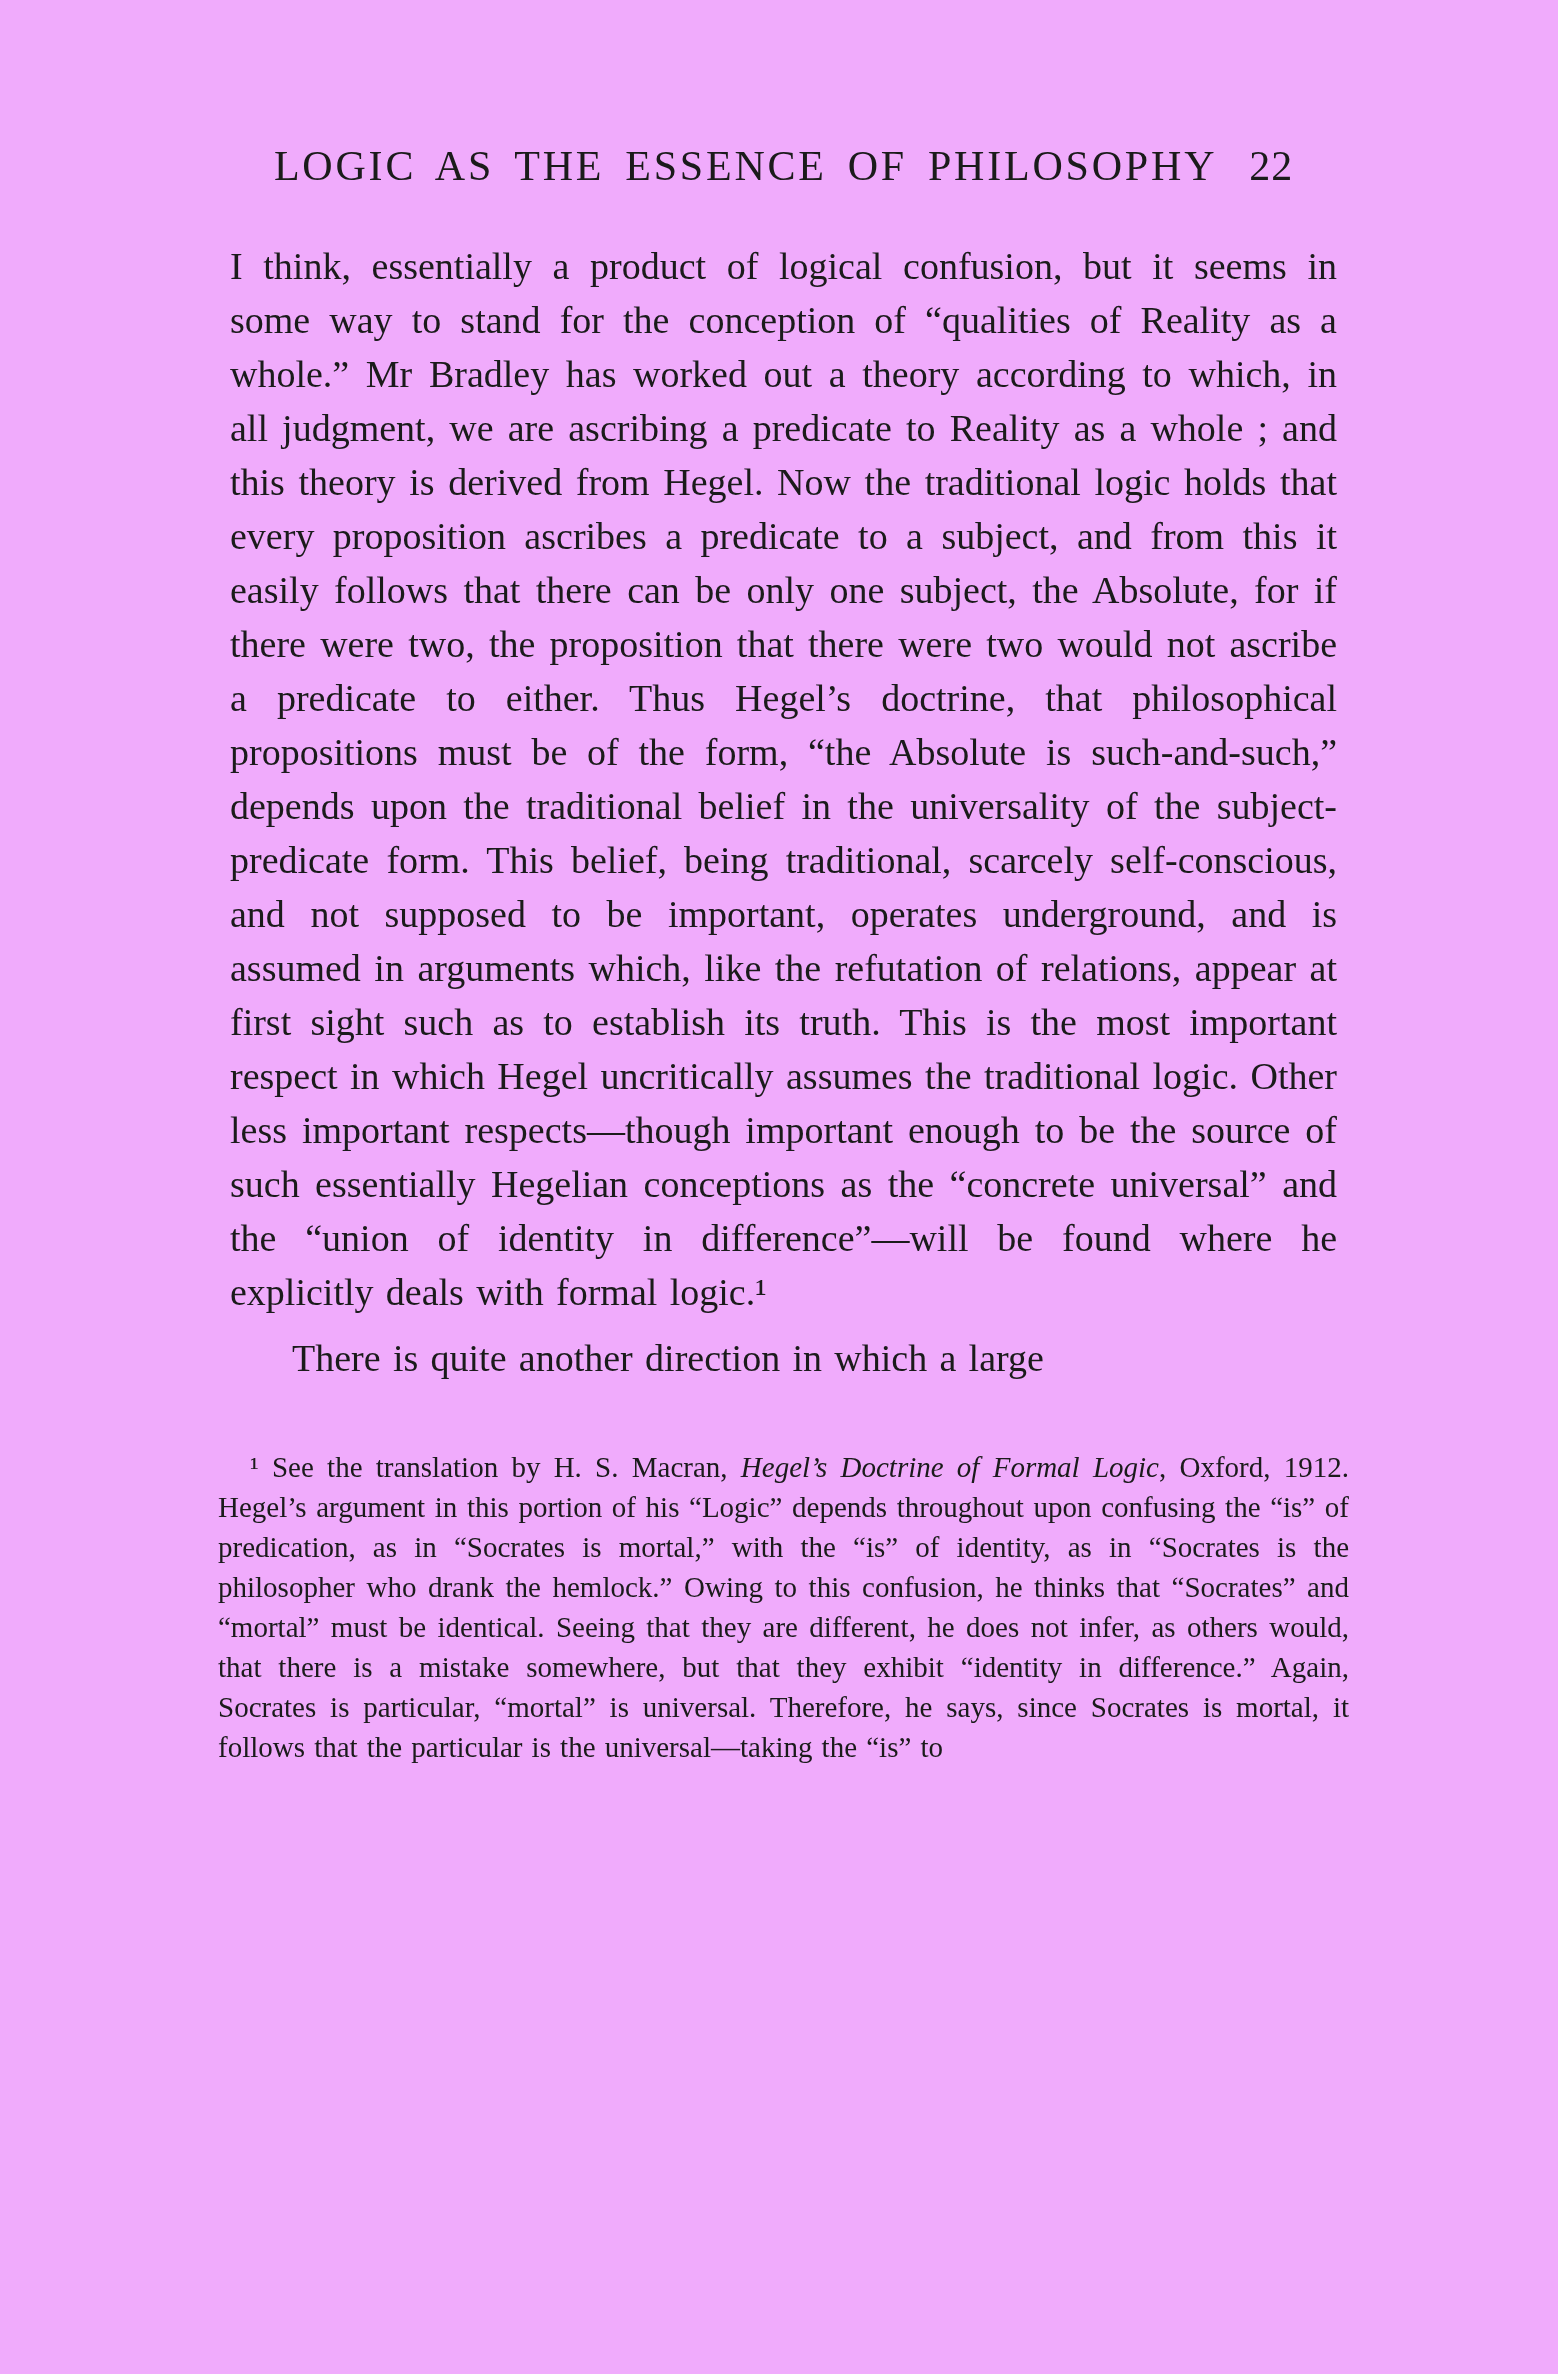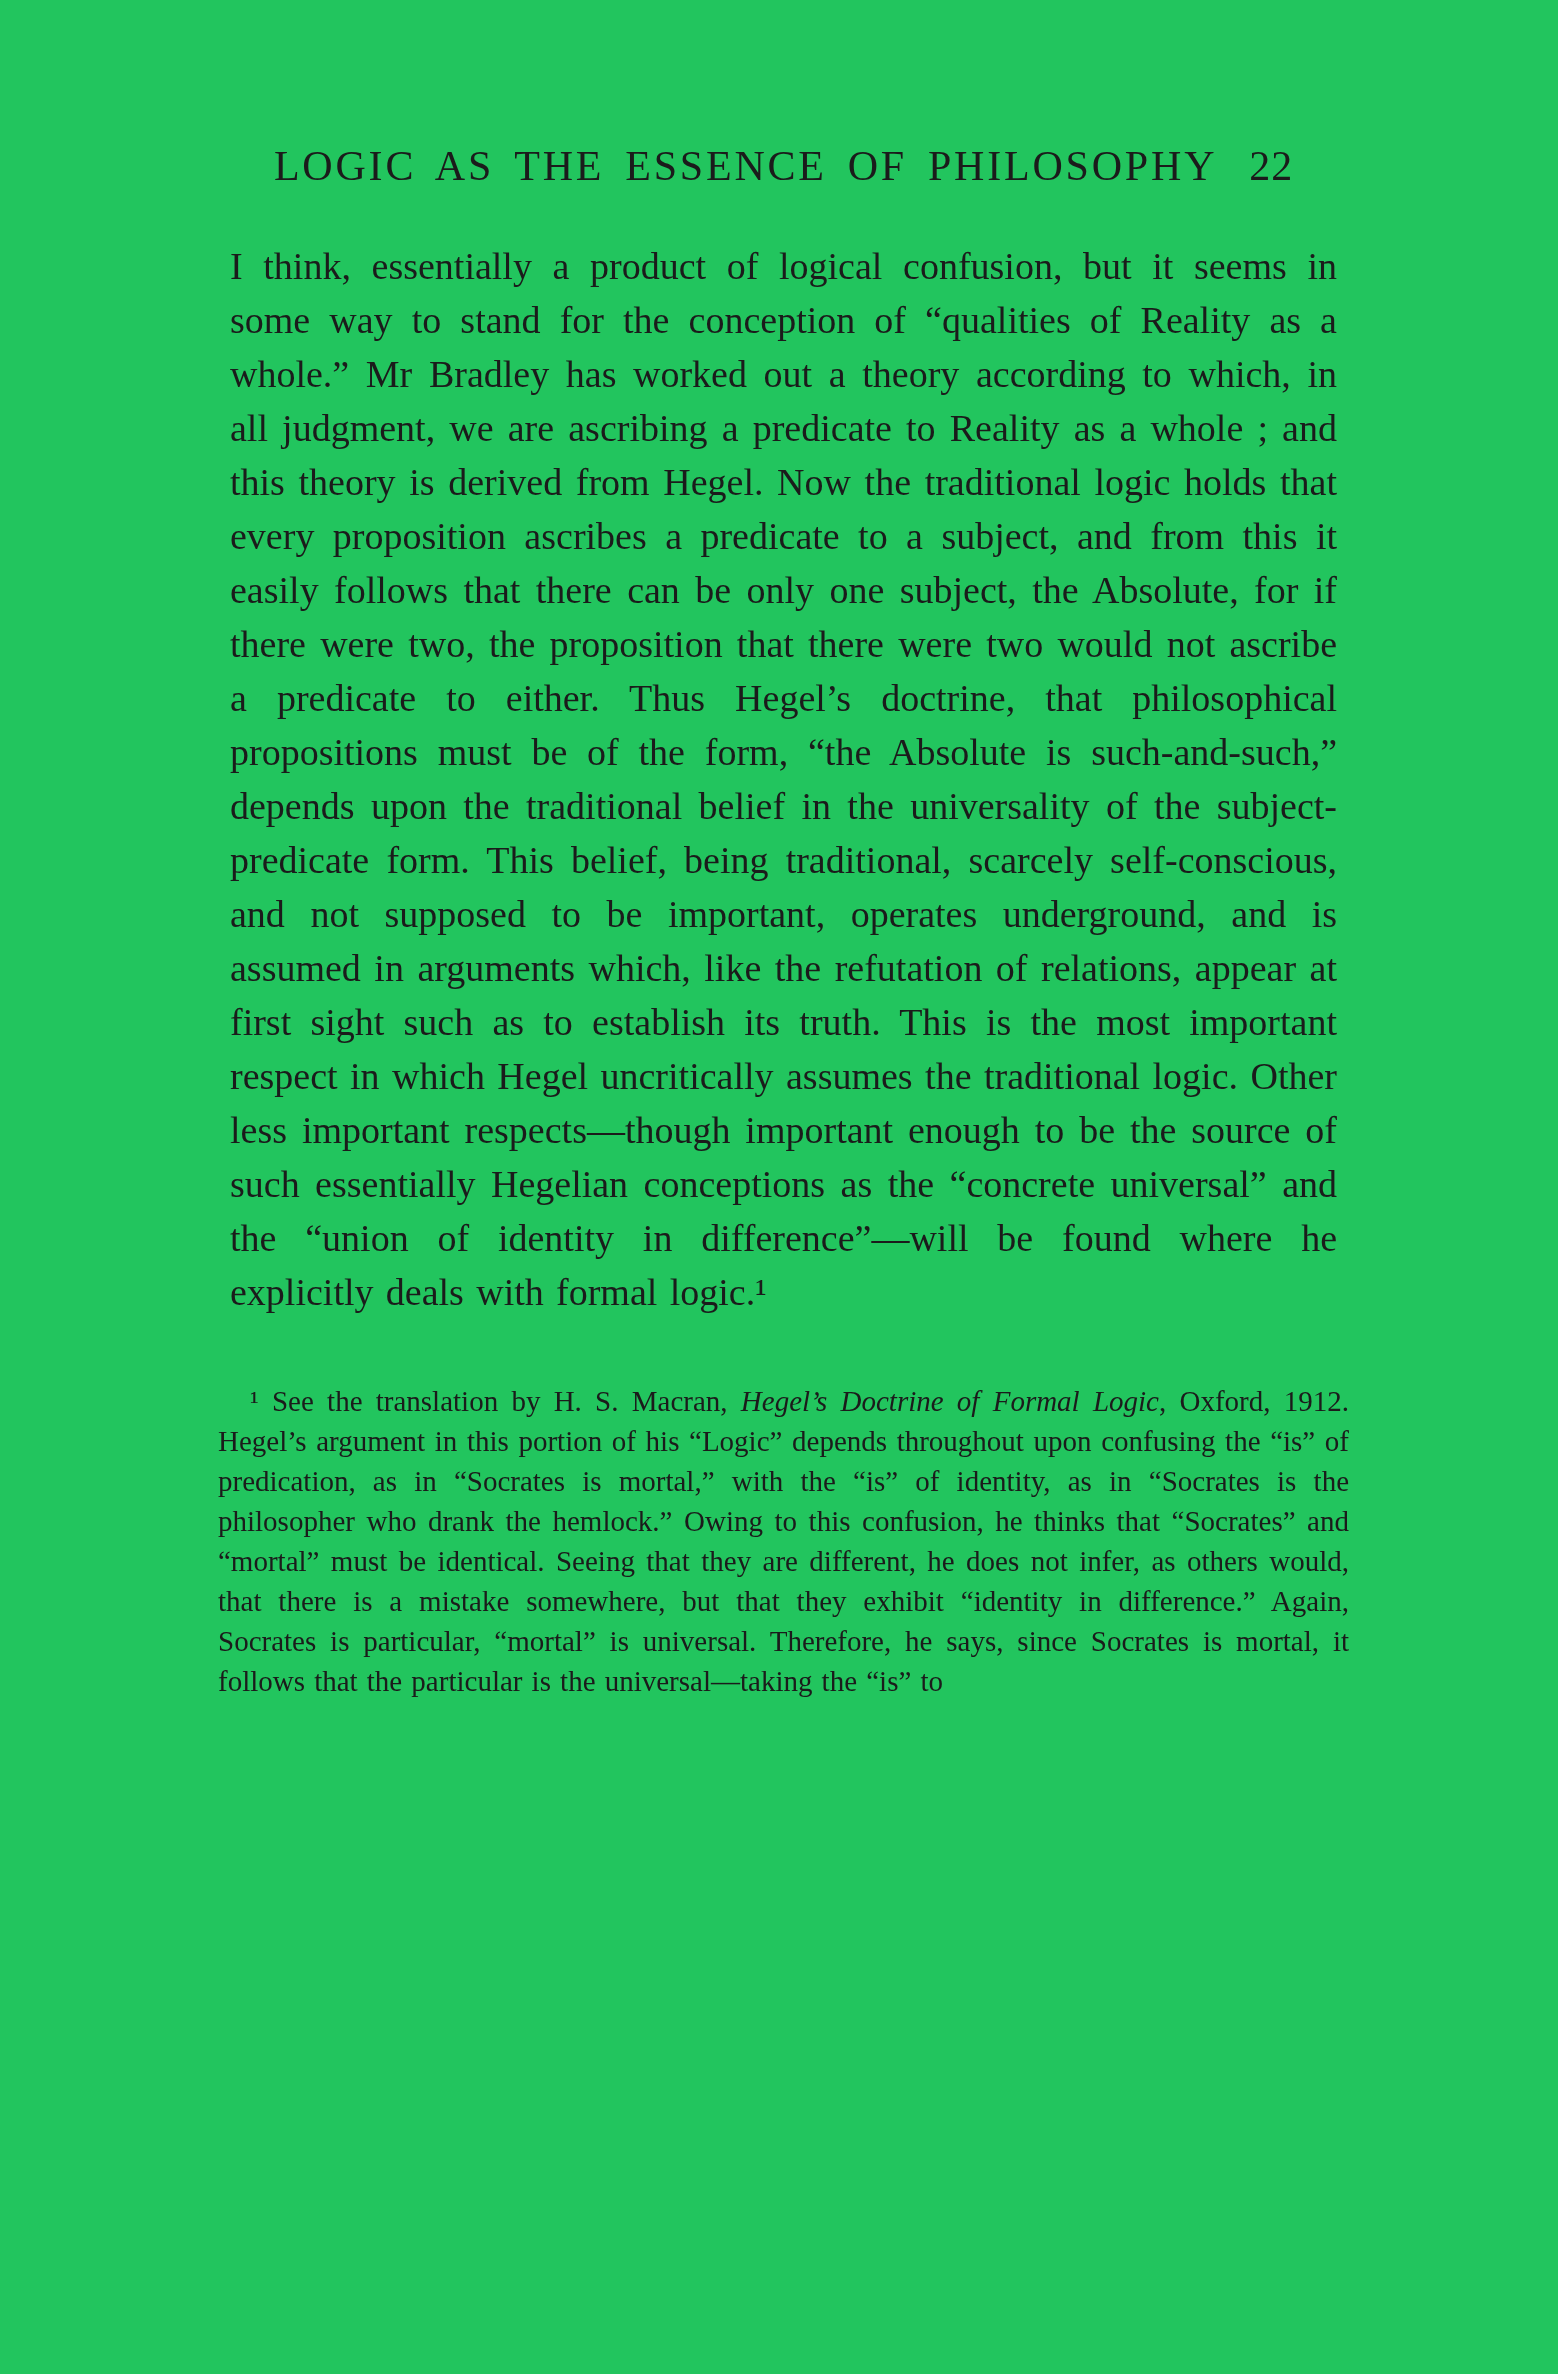--- a/index.html
+++ b/index.html
@@ -5,21 +5,21 @@
   html, body {
     margin: 0;
     padding: 0;
     background: #e8e6e1;
   }
   .page {
     position: relative;
     width: 1559px;
     height: 2374px;
     margin: 0 auto;
-    background: #22c55e;
+    background: #f0abfc;
     color: #1b1b1b;
     font-family: "Liberation Serif", "DejaVu Serif", serif;
     overflow: hidden;
   }
   .content {
     position: absolute;
     left: 218px;
     top: 142px;
     width: 1131px;
   }
@@ -69,20 +69,21 @@
 <div class="page">
   <div class="content">
 
     <header class="running-head">
       <span>LOGIC AS THE ESSENCE OF PHILOSOPHY</span>
       <span class="pagenum">22</span>
     </header>
 
     <main class="body-text">
       <p class="para no-indent">I think, essentially a product of logical confusion, but it seems in some way to stand for the conception of “qualities of Reality as a whole.”  Mr Bradley has worked out a theory according to which, in all judgment, we are ascribing a predicate to Reality as a whole ; and this theory is derived from Hegel.  Now the traditional logic holds that every proposition ascribes a predicate to a subject, and from this it easily follows that there can be only one subject, the Absolute, for if there were two, the proposition that there were two would not ascribe a predicate to either.  Thus Hegel’s doctrine, that philosophical propositions must be of the form, “the Absolute is such-and-such,” depends upon the traditional belief in the universality of the subject-predicate form.  This belief, being traditional, scarcely self-conscious, and not supposed to be important, operates underground, and is assumed in arguments which, like the refutation of relations, appear at first sight such as to establish its truth.  This is the most important respect in which Hegel uncritically assumes the traditional logic.  Other less important respects—though important enough to be the source of such essentially Hegelian conceptions as the “concrete universal” and the “union of identity in difference”—will be found where he explicitly deals with formal logic.¹</p>
+      <p class="para indent">There is quite another direction in which a large</p>
     </main>
 
     <section class="footnote">
       <p class="footnote-text"><span>¹ See the translation by H. S. Macran, </span><em>Hegel’s Doctrine of Formal Logic</em><span>, Oxford, 1912.  Hegel’s argument in this portion of his “Logic” depends throughout upon confusing the “is” of predication, as in “Socrates is mortal,” with the “is” of identity, as in “Socrates is the philosopher who drank the hemlock.”  Owing to this confusion, he thinks that “Socrates” and “mortal” must be identical.  Seeing that they are different, he does not infer, as others would, that there is a mistake somewhere, but that they exhibit “identity in difference.”  Again, Socrates is particular, “mortal” is universal.  Therefore, he says, since Socrates is mortal, it follows that the particular is the universal—taking the “is” to</span></p>
     </section>
 
   </div>
 </div>
 
 

